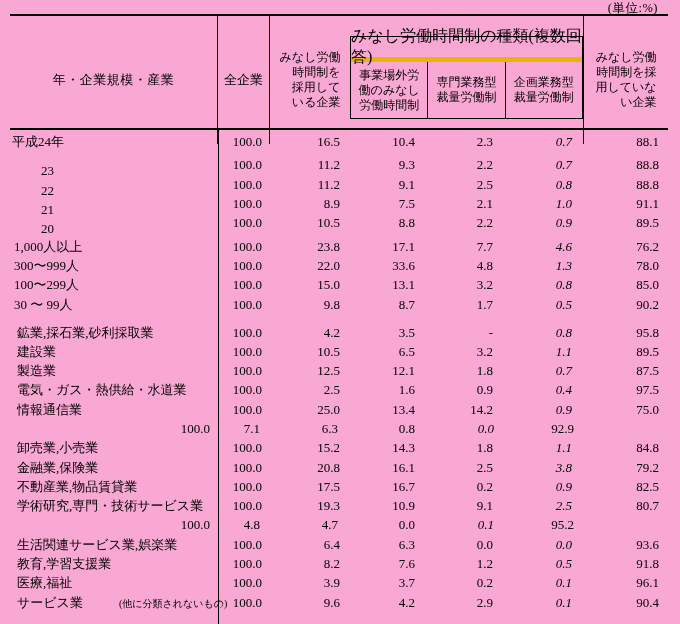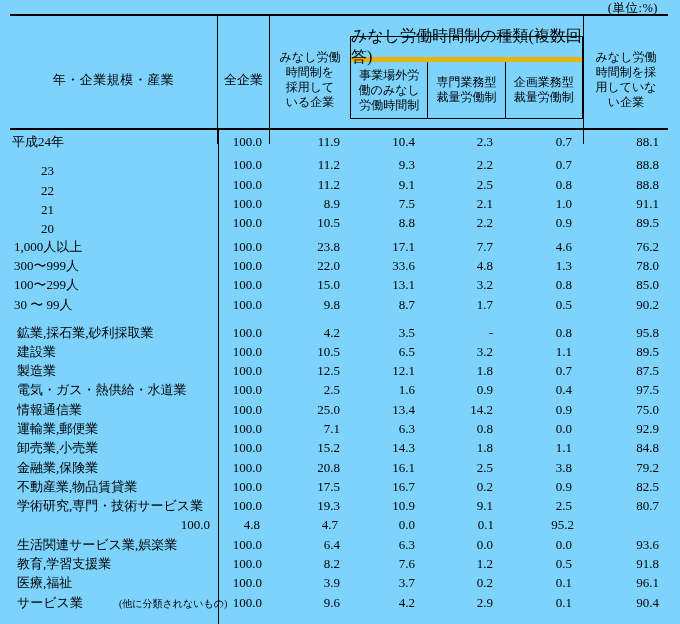--- a/index.html
+++ b/index.html
@@ -1,25 +1,25 @@
 <!DOCTYPE html>
 <html><head>
 <meta charset="utf-8">
 <style>
   html,body{margin:0;padding:0;background:#ffffff;}
   .sheet{
-    position:relative;width:680px;height:624px;background:#7dd3fc;color:#000;
+    position:relative;width:680px;height:624px;background:#f9a8d4;color:#000;
     font-family:"Liberation Serif","DejaVu Serif",serif;overflow:hidden;
   }
   .unit{position:absolute;top:0px;right:22px;font-size:12.5px;letter-spacing:0.5px;}
   .tbl{position:absolute;left:10px;top:14px;width:658px;}
   
   .thead{position:relative;height:112px;border-top:2px solid #000;border-bottom:2px solid #000;}
   .hc{position:absolute;top:0;height:128px;display:flex;align-items:center;justify-content:center;
-      text-align:center;box-sizing:border-box;}
+      text-align:right;box-sizing:border-box;}
   .h-stub{left:0;width:208px;border-right:1px solid #000;font-size:13px;letter-spacing:0.5px;}
   .h-all{left:208px;width:52px;border-right:1px solid #000;font-size:13px;}
   .h-adopt{left:260px;width:80px;font-size:12px;line-height:15px;white-space:pre-line;}
   .h-not{left:573px;width:85px;border-left:1px solid #000;font-size:12px;line-height:15px;white-space:pre-line;}
   .h-group{position:absolute;left:340px;top:20px;width:233px;height:83px;border:1px solid #000;
       box-sizing:border-box;display:flex;flex-direction:column;}
   .h-group-title{height:20px;border-bottom:5px solid #eab308;display:flex;align-items:center;
       justify-content:center;font-size:16px;}
   .h-group-cols{flex:1;display:flex;}
   .h-sub{flex:1;display:flex;align-items:center;justify-content:center;text-align:center;
@@ -34,21 +34,21 @@
   .label{white-space:nowrap;}
   .g0 .label{padding-left:2px;}
   .g0 .label.indent{padding-left:31px;margin-top:12px;}
   .g1 .label{padding-left:4px;}
   .g2 .label{padding-left:7px;}
   .v{text-align:right;font-variant-numeric:tabular-nums;}
   .v1{padding-right:8px;}
   .v2{padding-right:10px;}
   .v3{padding-right:12px;}
   .v4{padding-right:12px;}
-  .v5{padding-right:11px;}
+  .v5{padding-right:11px;font-style:italic;}
   .v6{padding-right:9px;}
   .small{font-size:10px;margin-left:36px;}
   .spacer{height:8.6px;}
 </style>
 </head>
 <body>
 
 <div class="sheet">
   <div class="unit">(単位:%)</div>
 
@@ -76,21 +76,21 @@
 時間制を採
 用していな
 い企業</div>
     </div>
 
     <div class="tbody" id="tbody">
       <div class="vline"></div>
     <div class="tr g0">
           <div class="td label"><span>平成24年</span></div>
           <div class="td v v1">100.0</div>
-          <div class="td v v2">11.9</div>
+          <div class="td v v2">16.5</div>
           <div class="td v v3">10.4</div>
           <div class="td v v4">2.3</div>
           <div class="td v v5">0.7</div>
           <div class="td v v6">88.1</div>
         </div>
         <div class="tr g0">
           <div class="td label indent"><span>23</span></div>
           <div class="td v v1">100.0</div>
           <div class="td v v2">11.2</div>
           <div class="td v v3">9.3</div>
@@ -202,21 +202,20 @@
         <div class="tr g2">
           <div class="td label"><span>情報通信業</span></div>
           <div class="td v v1">100.0</div>
           <div class="td v v2">25.0</div>
           <div class="td v v3">13.4</div>
           <div class="td v v4">14.2</div>
           <div class="td v v5">0.9</div>
           <div class="td v v6">75.0</div>
         </div>
         <div class="tr g2">
-          <div class="td label"><span>運輸業,郵便業</span></div>
           <div class="td v v1">100.0</div>
           <div class="td v v2">7.1</div>
           <div class="td v v3">6.3</div>
           <div class="td v v4">0.8</div>
           <div class="td v v5">0.0</div>
           <div class="td v v6">92.9</div>
         </div>
         <div class="tr g2">
           <div class="td label"><span>卸売業,小売業</span></div>
           <div class="td v v1">100.0</div>

